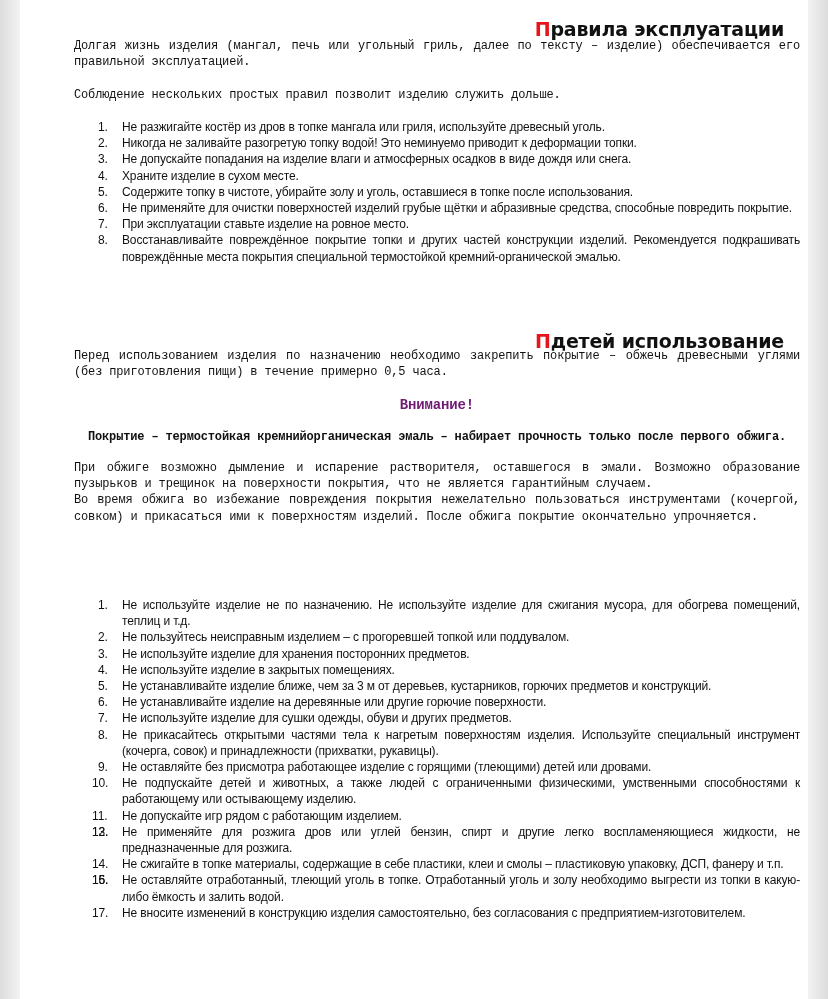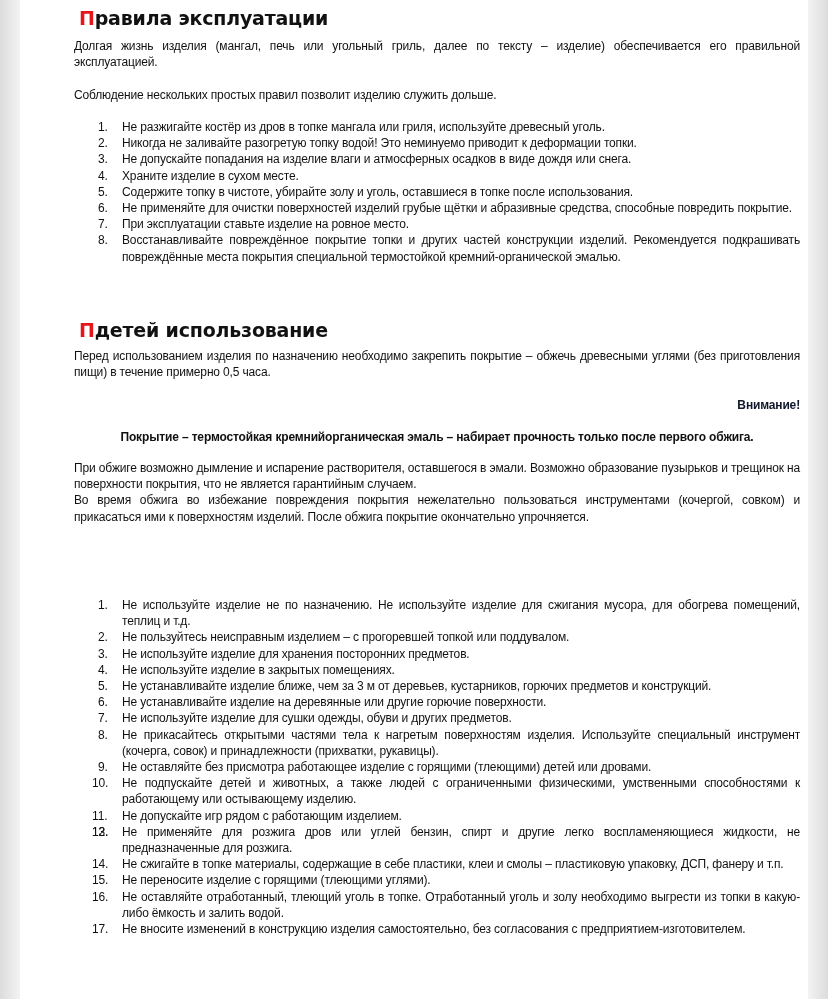--- a/index.html
+++ b/index.html
@@ -8,39 +8,39 @@
     background: linear-gradient(90deg, #dcdcdc 0px, #f3f3f3 20px, #ffffff 20px, #ffffff 808px, #f3f3f3 808px, #dcdcdc 828px);
     font-family: "Liberation Sans", sans-serif;
     color:#111;
     position:relative;
   }
   .page {
     position:absolute; left:20px; top:0; width:788px; height:999px; background:#fff;
   }
   .content { position:absolute; left:54px; width:726px; }
   h2 {
-    margin:5px; font-family:"DejaVu Sans", sans-serif; font-weight:bold;
-    font-size:19px; letter-spacing:-0.2px; color:#111; line-height:24px;
+    margin:16px; font-family:"DejaVu Sans", sans-serif; font-weight:bold;
+    font-size:19px; letter-spacing:-0.2px; color:#111; line-height:24px;text-align:right;
   }
   h2 .first { color:#e8141b; }
   p {
     margin:0; font-size:12px; line-height:16.2px; text-align:justify;
-    font-family:Liberation Sans, sans-serif; letter-spacing:-0.15px;
+    font-family:Liberation Mono, monospace; letter-spacing:-0.15px;
   }
   ol {
     margin:0; padding:0; list-style:none;
   }
   ol li {
     position:relative; padding-left:48px; font-size:12px; line-height:16.2px;
     text-align:justify; letter-spacing:-0.15px;
   }
   ol li .num { position:absolute; left:24px; top:0; }
   b { font-weight:normal; }
   .center { text-align:center; }
-  .attention { color:#0f172a; font-weight:bold; font-size:12px;text-align:right; }
+  .attention { color:#701a75; font-weight:bold; font-size:14px; }
 </style>
 </head>
 <body>
 
 <div class="page">
 
   <div class="content" style="top:1px;">
     <h2><span class="first">П</span><span>равила эксплуатации</span></h2>
   </div>
   <div class="content" style="top:38px;">
@@ -88,19 +88,19 @@
       <li><span class="num">5.</span><span>Не устанавливайте изделие ближе, чем за 3 м от деревьев, кустарников, горючих предметов и конструкций.</span></li>
       <li><span class="num">6.</span><span>Не устанавливайте изделие на деревянные или другие горючие поверхности.</span></li>
       <li><span class="num">7.</span><span>Не используйте изделие для сушки одежды, обуви и других предметов.</span></li>
       <li><span class="num">8.</span><span>Не прикасайтесь открытыми частями тела к нагретым поверхностям изделия. Используйте специальный инструмент (кочерга, совок) и принадлежности (прихватки, рукавицы).</span></li>
       <li><span class="num">9.</span><span>Не оставляйте без присмотра работающее изделие с горящими (тлеющими) детей или дровами.</span></li>
       <li><span class="num" style="left:18px;">10.</span><span>Не подпускайте детей и животных, а также людей с ограниченными физическими, умственными способностями к работающему или остывающему изделию.</span></li>
       <li><span class="num" style="left:18px;">11.</span><span>Не допускайте игр рядом с работающим изделием.</span></li>
       <li><span class="num" style="left:18px;">12.</span></li>
       <li><span class="num" style="left:18px;">13.</span><span>Не применяйте для розжига дров или углей бензин, спирт и другие легко воспламеняющиеся жидкости, не предназначенные для розжига.</span></li>
       <li><span class="num" style="left:18px;">14.</span><span>Не сжигайте в топке материалы, содержащие в себе пластики, клеи  и смолы –  пластиковую упаковку, ДСП, фанеру и т.п.</span></li>
-      <li><span class="num" style="left:18px;">15.</span><span>Не переносите изделие с горящими (тлеющими углями).</span></li>
+      <li><span class="num" style="left:18px;">15.</span></li>
       <li><span class="num" style="left:18px;">16.</span><span>Не оставляйте отработанный, тлеющий уголь в топке. Отработанный уголь и золу необходимо выгрести из топки в какую-либо ёмкость и залить водой.</span></li>
       <li><span class="num" style="left:18px;">17.</span><span>Не вносите изменений в конструкцию изделия самостоятельно, без согласования с предприятием-изготовителем.</span></li>
     </ol>
   </div>
 
 </div>
 
 </body></html>

